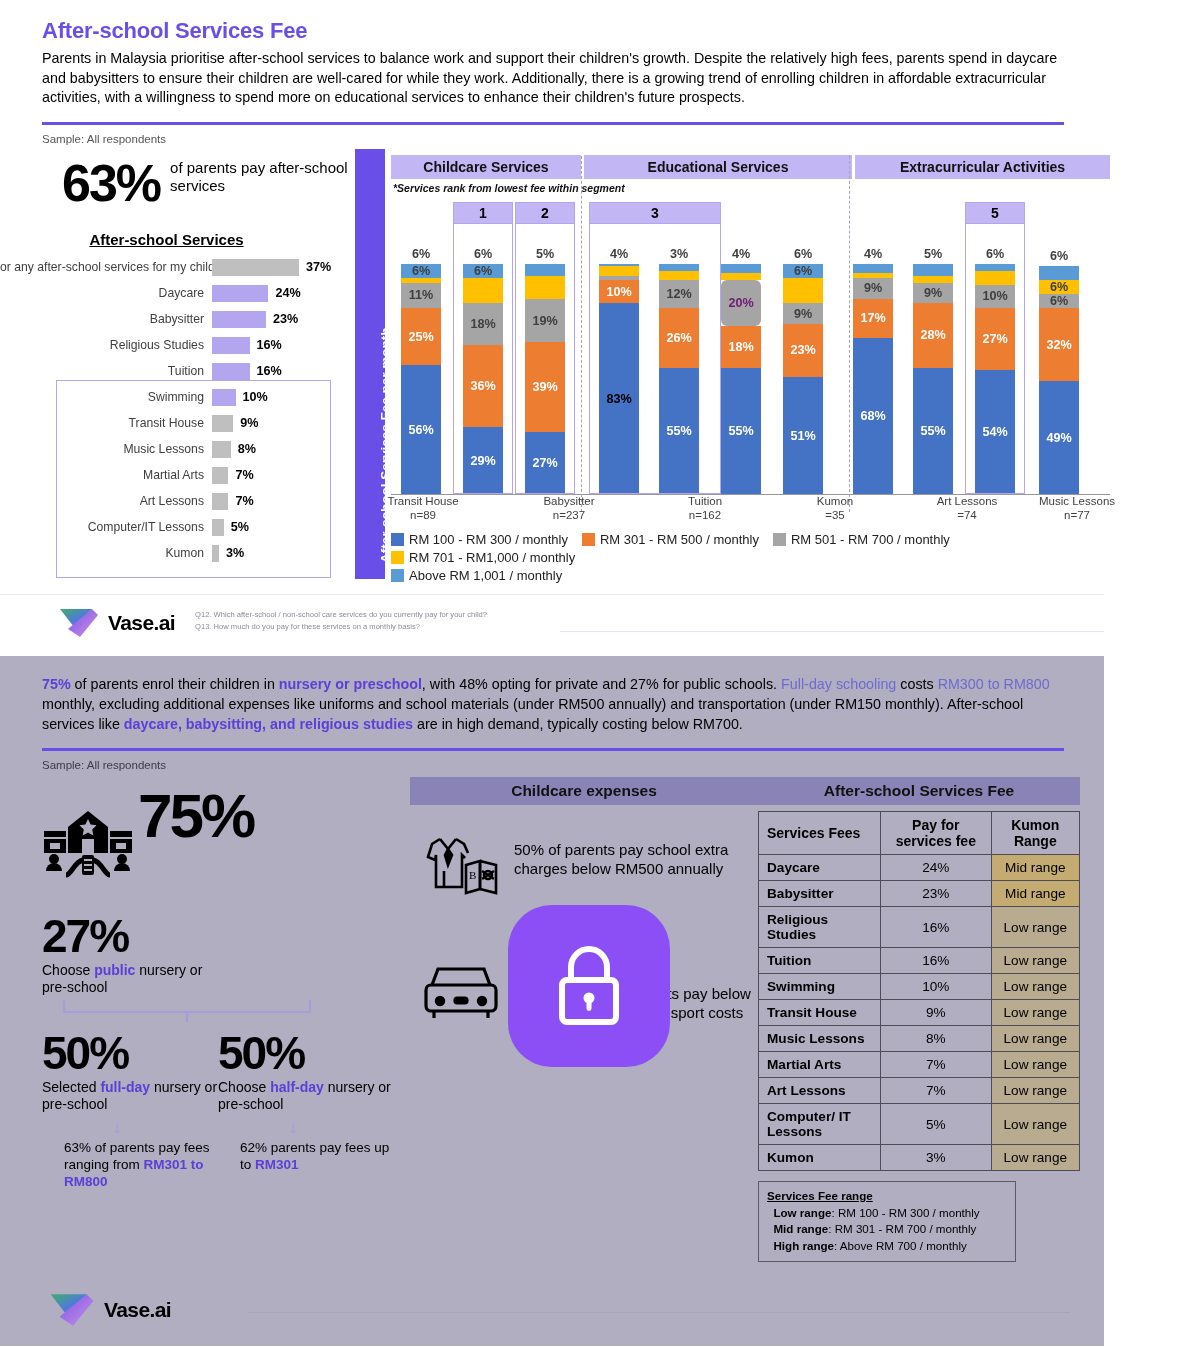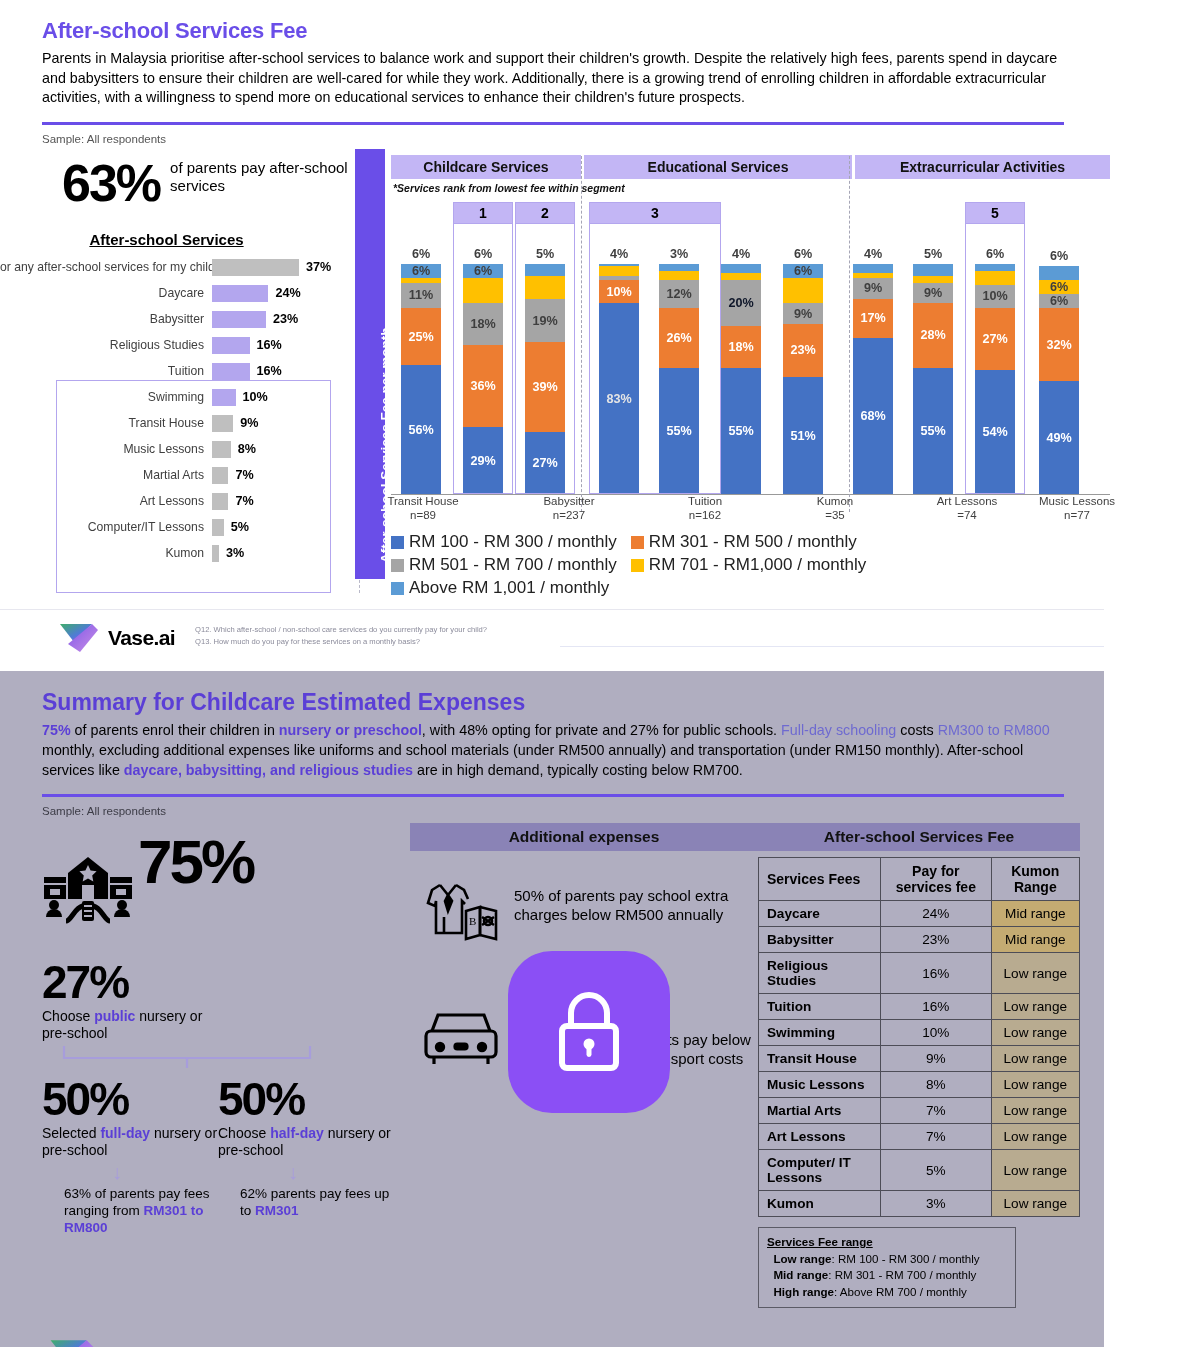--- a/index.html
+++ b/index.html
@@ -107,21 +107,21 @@
   }
   .dash-chart {
     position: absolute; top: -46px; bottom: 10px;
     border-left: 1.4px dashed #a5a5b5;
   }
 
   .legend { margin-left: 36px; margin-top: 10px; max-width: 740px;
             display: flex; flex-wrap: wrap; }
   .lg-item { display: flex; align-items: center; margin-right: 14px; margin-bottom: 3px; }
   .lg-sw { width: 13px; height: 13px; margin-right: 5px; }
-  .lg-tx { font-size: 17px; color: #222; }
+  .lg-tx { font-size: 13px; color: #222; }
 
   
   .foot1 {
     border-top: 1px solid #e7e7ef; background:#fff;
     height: 62px; position: relative; margin-top: 8px;
   }
   .foot1 .hairline { position:absolute; left:560px; right:0; top:36px; height:1px; background:#e4e6f4;}
   .qtext { position:absolute; left: 195px; top: 14px; font-size: 7.6px; color:#8b8b9b; line-height:1.5;}
   .vase { position: absolute; left: 58px; top: 12px; display: flex; align-items: center; }
   .vase-word { font-size: 21px; font-weight: bold; letter-spacing: -0.6px; margin-left: 8px; }
@@ -342,39 +342,39 @@
               </div>
               <div class="bar" style="left: 134px; height: 230px; position: absolute;">
                 <div class="seg" style="height: 62.1px; background: rgb(68, 114, 196); color: rgb(255, 255, 255);">27%</div>
                 <div class="seg" style="height: 89.7px; background: rgb(237, 125, 49); color: rgb(255, 255, 255);">39%</div>
                 <div class="seg" style="height: 43.7px; background: rgb(165, 165, 165); color: rgb(63, 63, 63);">19%</div>
                 <div class="seg" style="height: 23px; background: rgb(255, 192, 0); color: rgb(63, 63, 63);"></div>
                 <div class="seg" style="height: 11.5px; background: rgb(91, 155, 213); color: rgb(63, 63, 63);"></div>
                 <div class="seg top-label">5%</div>
               </div>
               <div class="bar" style="left: 208px; height: 230px; position: absolute;">
-                <div class="seg" style="height: 190.9px; background: rgb(68, 114, 196); color: #e5e5e5;">83%</div>
+                <div class="seg" style="height: 190.9px; background: rgb(68, 114, 196); color: #000000;">83%</div>
                 <div class="seg" style="height: 23px; background: rgb(237, 125, 49); color: rgb(255, 255, 255);">10%</div>
                 <div class="seg" style="height: 4.6px; background: rgb(165, 165, 165); color: rgb(63, 63, 63);"></div>
                 <div class="seg" style="height: 9.2px; background: rgb(255, 192, 0); color: rgb(63, 63, 63);"></div>
                 <div class="seg" style="height: 2.3px; background: rgb(91, 155, 213); color: rgb(63, 63, 63);"></div>
                 <div class="seg top-label">4%</div>
               </div>
               <div class="bar" style="left: 268px; height: 230px; position: absolute;">
                 <div class="seg" style="height: 126.5px; background: rgb(68, 114, 196); color: rgb(255, 255, 255);">55%</div>
                 <div class="seg" style="height: 59.8px; background: rgb(237, 125, 49); color: rgb(255, 255, 255);">26%</div>
                 <div class="seg" style="height: 27.6px; background: rgb(165, 165, 165); color: rgb(63, 63, 63);">12%</div>
                 <div class="seg" style="height: 9.2px; background: rgb(255, 192, 0); color: rgb(63, 63, 63);"></div>
                 <div class="seg" style="height: 6.9px; background: rgb(91, 155, 213); color: rgb(63, 63, 63);"></div>
                 <div class="seg top-label">3%</div>
               </div>
               <div class="bar" style="left: 330px; height: 230px; position: absolute;">
                 <div class="seg" style="height: 126.5px; background: rgb(68, 114, 196); color: rgb(255, 255, 255);">55%</div>
                 <div class="seg" style="height: 41.4px; background: rgb(237, 125, 49); color: rgb(255, 255, 255);">18%</div>
-                <div class="seg" style="height: 46px; background: rgb(165, 165, 165); color: #0f172a;">20%</div>
+                <div class="seg" style="height: 46px; background: rgb(165, 165, 165); color: #701a75; border-radius: 6px;">20%</div>
                 <div class="seg" style="height: 6.9px; background: rgb(255, 192, 0); color: rgb(63, 63, 63);"></div>
                 <div class="seg" style="height: 9.2px; background: rgb(91, 155, 213); color: rgb(63, 63, 63);"></div>
                 <div class="seg top-label">4%</div>
               </div>
               <div class="bar" style="left: 392px; height: 230px; position: absolute;">
                 <div class="seg" style="height: 117.3px; background: rgb(68, 114, 196); color: rgb(255, 255, 255);">51%</div>
                 <div class="seg" style="height: 52.9px; background: rgb(237, 125, 49); color: rgb(255, 255, 255);">23%</div>
                 <div class="seg" style="height: 20.7px; background: rgb(165, 165, 165); color: rgb(63, 63, 63);">9%</div>
                 <div class="seg" style="height: 25.3px; background: rgb(255, 192, 0); color: rgb(63, 63, 63);"></div>
                 <div class="seg" style="height: 13.8px; background: rgb(91, 155, 213); color: rgb(63, 63, 63);">6%</div>
@@ -500,21 +500,20 @@
       </div>
       <div class="qtext">
         <div>Q12. Which after-school / non-school care services do you currently pay for your child?</div>
         <div>Q13. How much do you pay for these services on a monthly basis?</div>
       </div>
     </div>
   </div>
 
   <div class="sec2">
     <div class="s2-head">
-      <div class="s2-title">Summary for Childcare Estimated Expenses</div>
       <div class="s2-para" id="s2para"><span class="hl">75%</span><span> of parents enrol their children in </span><span class="hl">nursery or preschool</span><span>, with 48% opting for private and 27% for public schools. </span><span class="hl-l">Full-day schooling</span><span> costs </span><span class="hl-l">RM300 to RM800</span><span> monthly, excluding additional expenses like uniforms and school materials (under RM500 annually) and transportation (under RM150 monthly). After-school services like </span><span class="hl">daycare, babysitting, and religious studies</span><span> are in high demand, typically costing below RM700.</span></div>
     </div>
     <div class="rule-purple2"></div>
     <div class="sample-txt2">Sample: All respondents</div>
 
     <div class="s2-body">
 
       <div class="col-a">
         <div class="stat75">
           <div class="ic-school">
@@ -568,21 +567,21 @@
           <div class="st2">
             <div class="n">50%</div>
             <div class="d"><span>Choose </span><span class="hl">half-day</span><span> nursery or pre-school</span></div>
             <div class="arrow">↓</div>
             <div class="note2"><span>62% parents pay fees up to </span><span class="hl">RM301</span></div>
           </div>
         </div>
       </div>
 
       <div class="col-b">
-        <div class="boxhead">Additional expenses</div>
+        <div class="boxhead">Childcare expenses</div>
 
         <div class="addexp-row">
           <div class="addexp-ic">
             <svg width="82" height="80" viewBox="0 0 82 80" fill="none" stroke="#000" stroke-width="2.6">
               <path d="M18 8 L10 13 L6 26 L13 29 L14 24 L14 56 L40 56 L40 24 L43 27"></path>
               <path d="M18 8 L26 18 L34 8"></path>
               <path d="M26 18 L23 24 L26 34 L30 24 Z" fill="#000"></path>
               <path d="M34 8 L42 13 L46 22"></path>
               <path d="M22 40 L22 56"></path>
               <path d="M44 34 L58 30 L58 58 L44 62 Z"></path>

